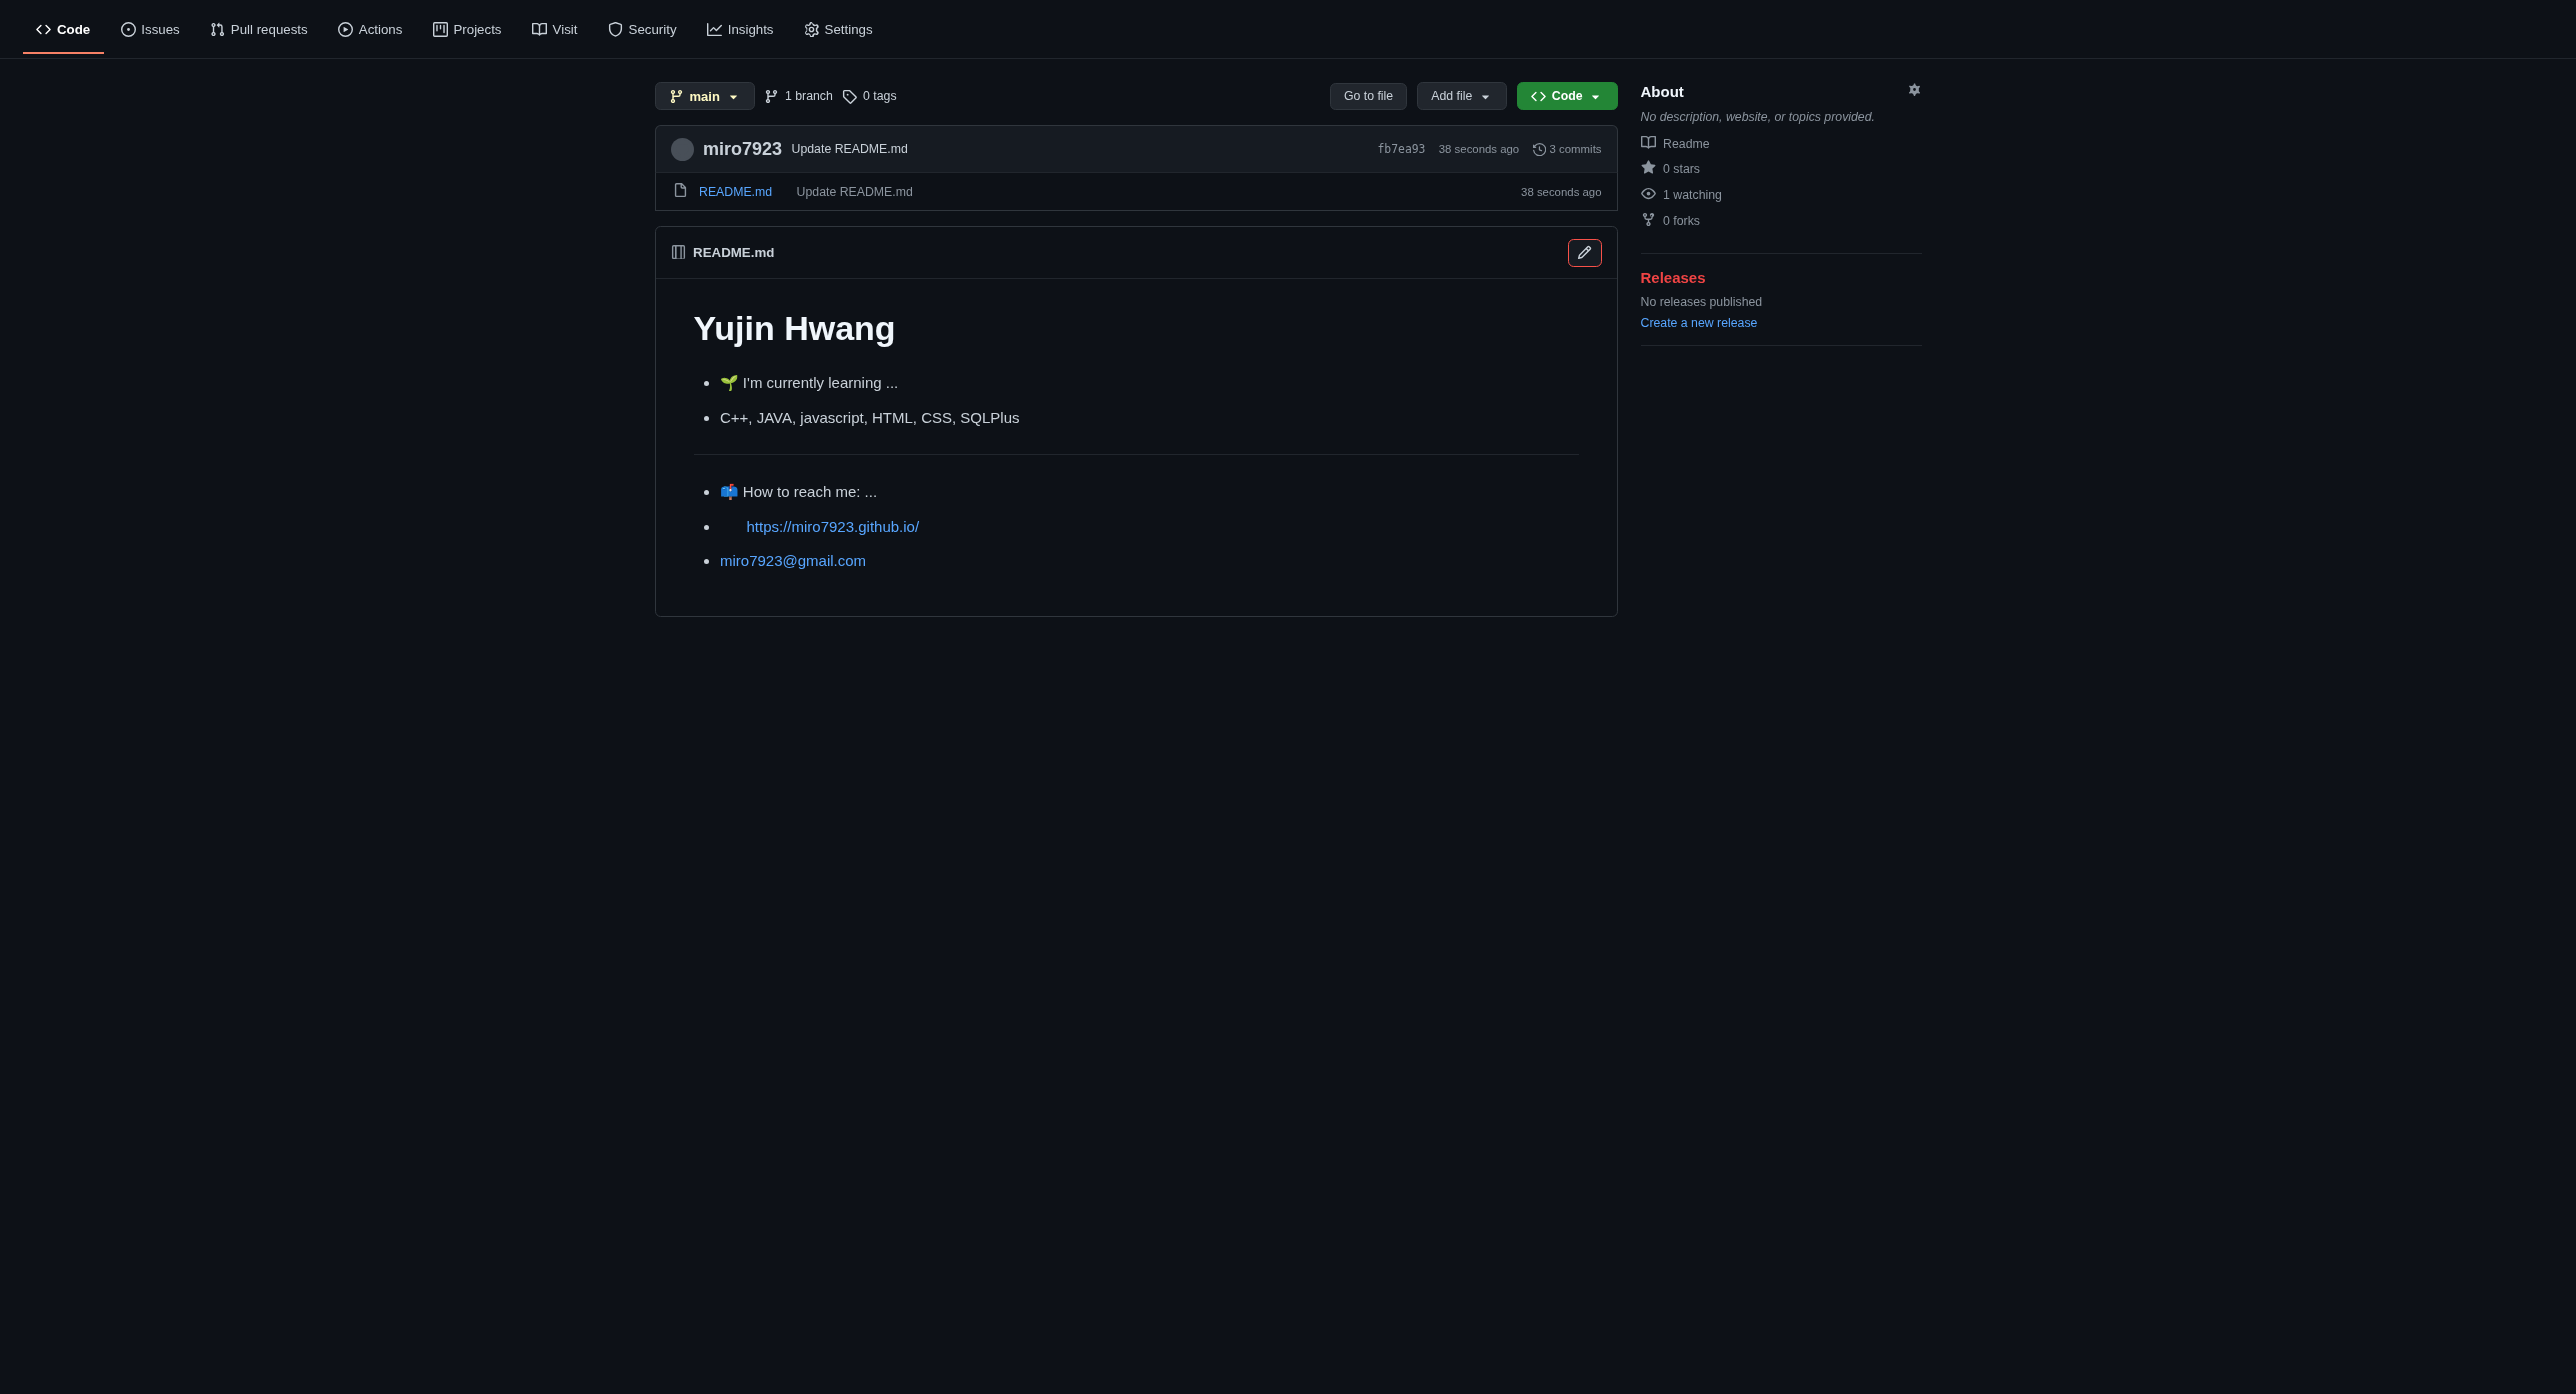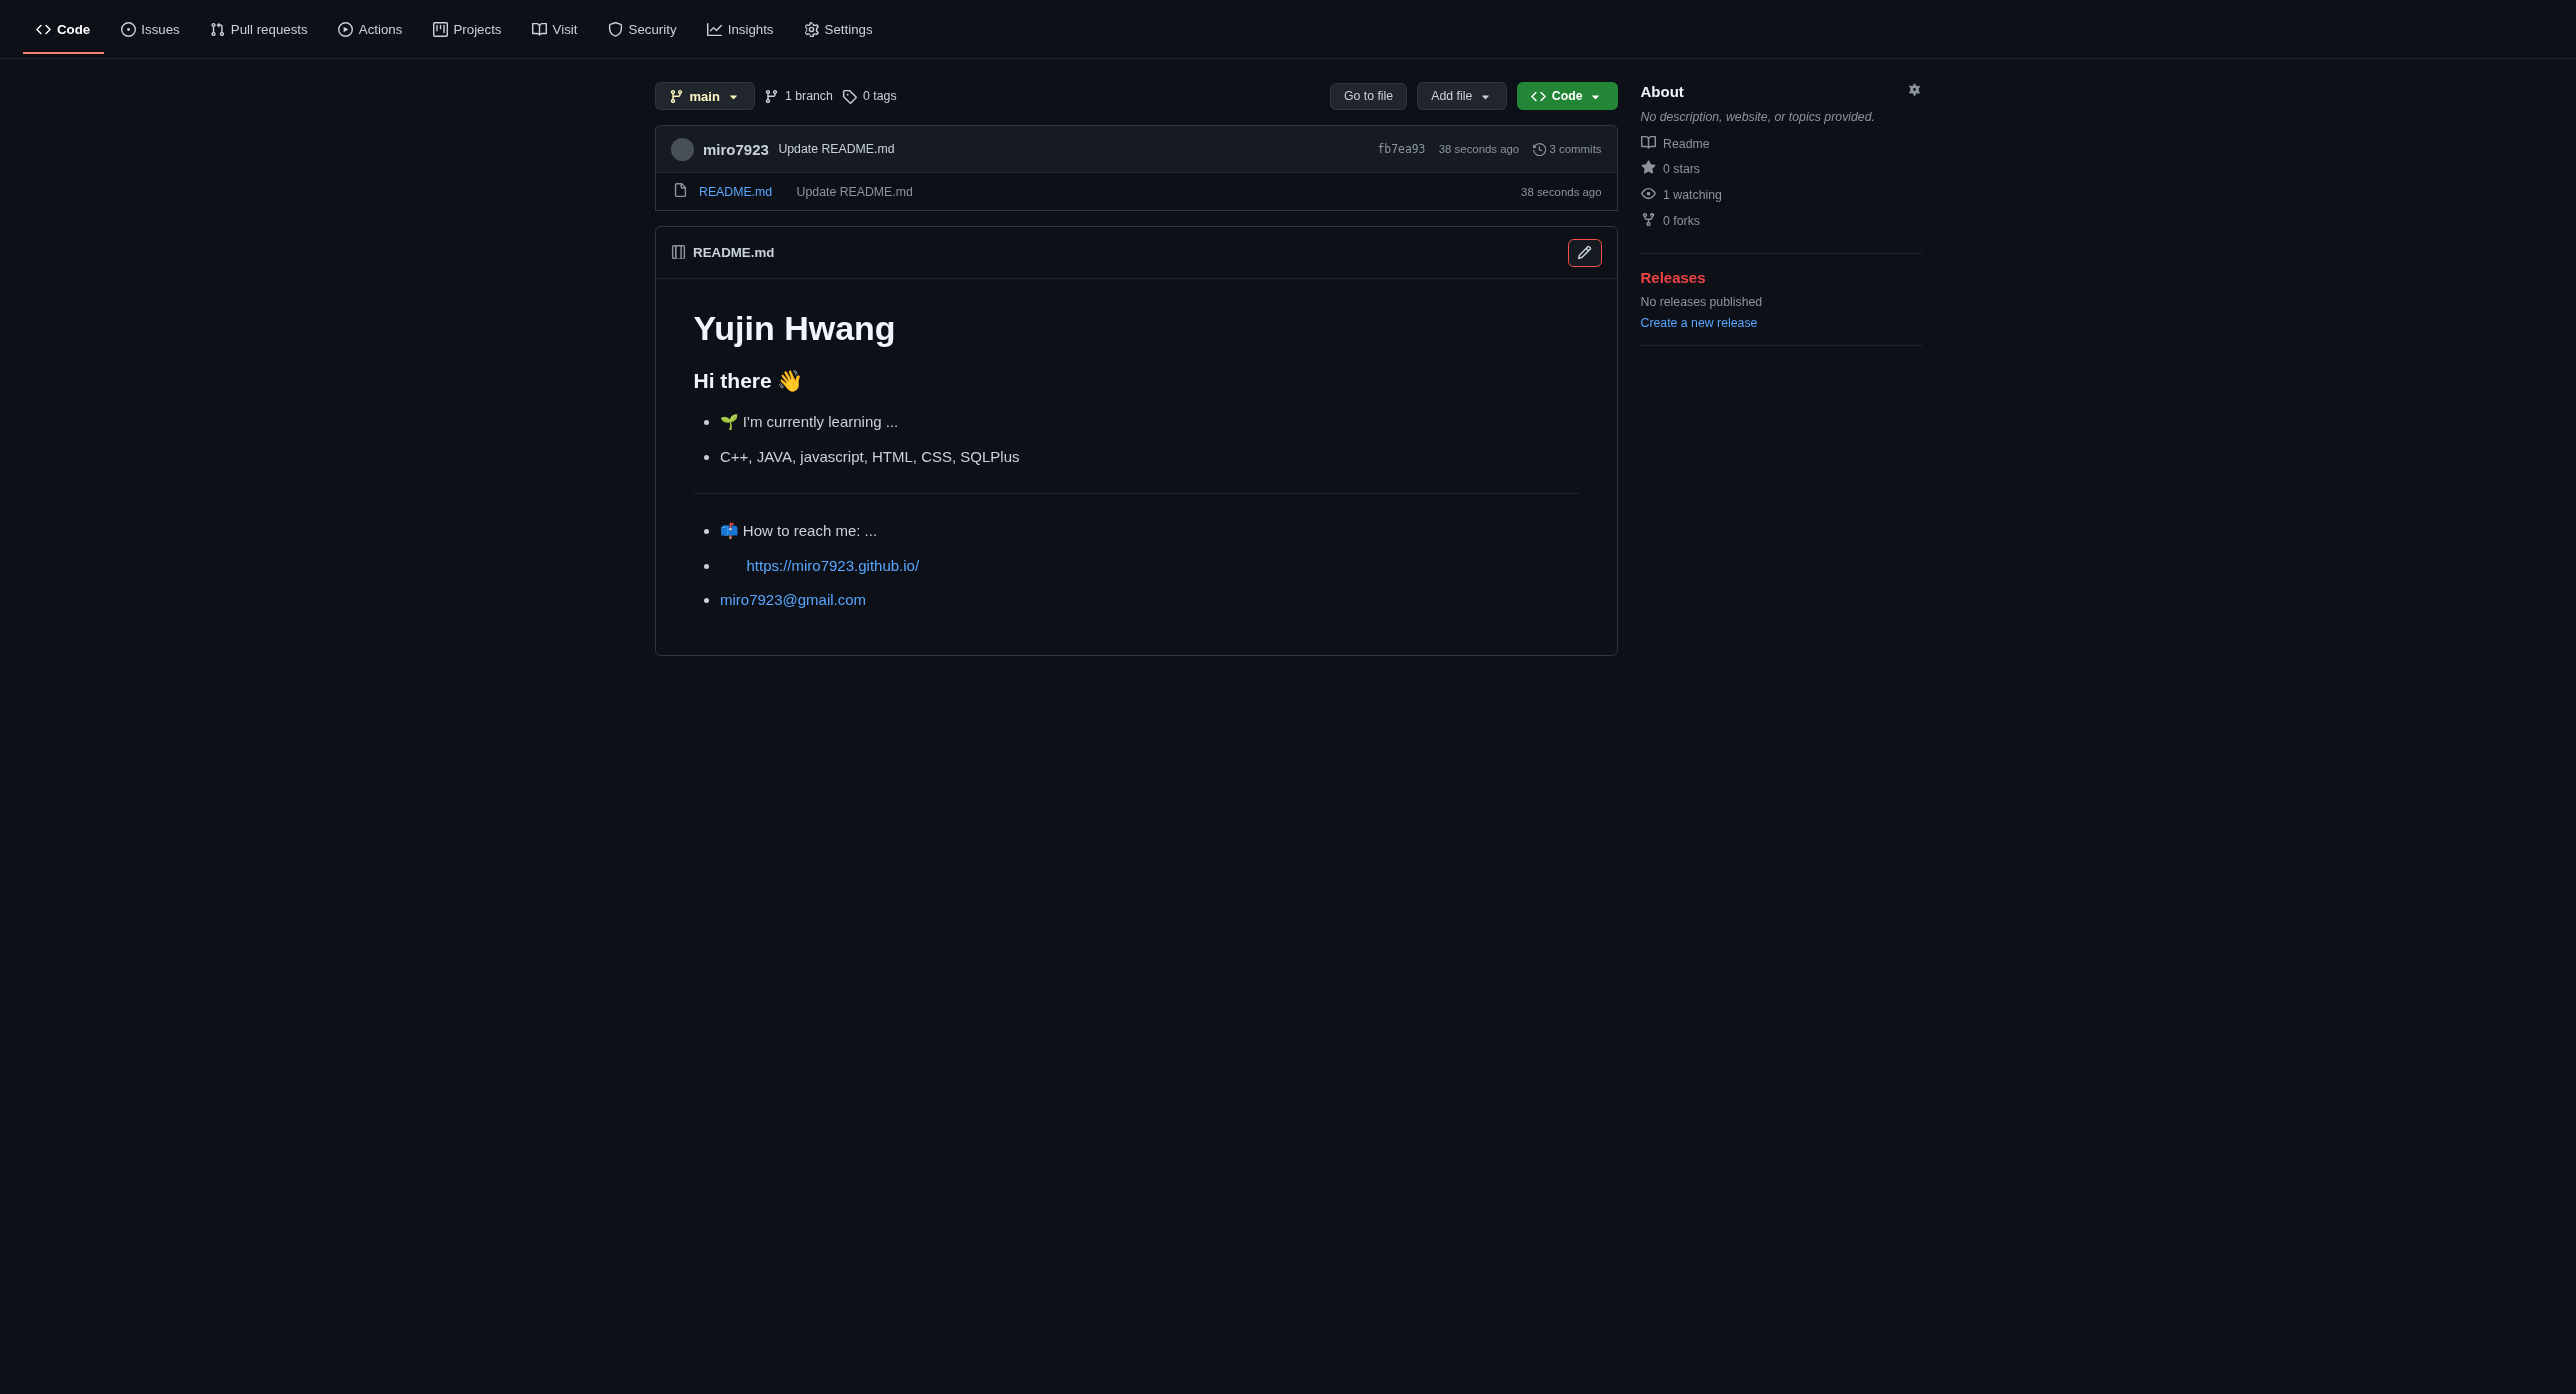--- a/index.html
+++ b/index.html
@@ -135,21 +135,21 @@
       border-radius: 50%;
       background: #484f58;
       flex-shrink: 0;
       overflow: hidden;
       display: flex;
       align-items: center;
       justify-content: center;
       font-size: 10.4px;
       color: #c9d1d9;
     }
-    .commit-author { font-weight: 600; color: #c9d1d9; font-size: 15px; text-align: right; }
+    .commit-author { font-weight: 600; color: #c9d1d9; font-size: 18px; text-align: right; }
     .commit-message { color: #c9d1d9; font-size: 12.3px; }
     .commit-spacer { flex: 1; }
     .commit-meta { display: flex; align-items: center; gap: 13.3px; color: #8b949e; font-size: 11.4px; }
     .commit-hash { color: #8b949e; font-family: monospace; font-size: 11.4px; }
     .commits-link {
       display: flex;
       align-items: center;
       gap: 3.8px;
       color: #8b949e;
       font-size: 11.4px;
@@ -510,23 +510,20 @@
           <span>README.md</span>
         </div>
         <div class="readme-edit-btn">
           <svg width="15" height="15" viewBox="0 0 16 16" fill="currentColor">
               <path fill-rule="evenodd" d="M11.013 1.427a1.75 1.75 0 012.474 0l1.086 1.086a1.75 1.75 0 010 2.474l-8.61 8.61c-.21.21-.47.364-.756.445l-3.251.93a.75.75 0 01-.927-.928l.929-3.25a1.75 1.75 0 01.445-.758l8.61-8.61zm1.414 1.06a.25.25 0 00-.354 0L10.811 3.75l1.439 1.44 1.263-1.263a.25.25 0 000-.354l-1.086-1.086zM11.189 6.25L9.75 4.81l-6.286 6.287a.25.25 0 00-.064.108l-.558 1.953 1.953-.558a.249.249 0 00.108-.064l6.286-6.286z"></path>
             </svg>
         </div>
       </div>
       <div class="readme-body">
         <h1 class="readme-h1">Yujin Hwang</h1>
-        <h2 class="readme-h2">
-          <span>Hi there 👋</span>
-        </h2>
         <ul class="readme-list">
           <li>
             <span>🌱 I'm currently learning ...</span>
           </li>
           <li>
             <span>C++, JAVA, javascript, HTML, CSS, SQLPlus</span>
           </li>
         </ul>
         <hr class="readme-divider">
         <ul class="readme-list">

